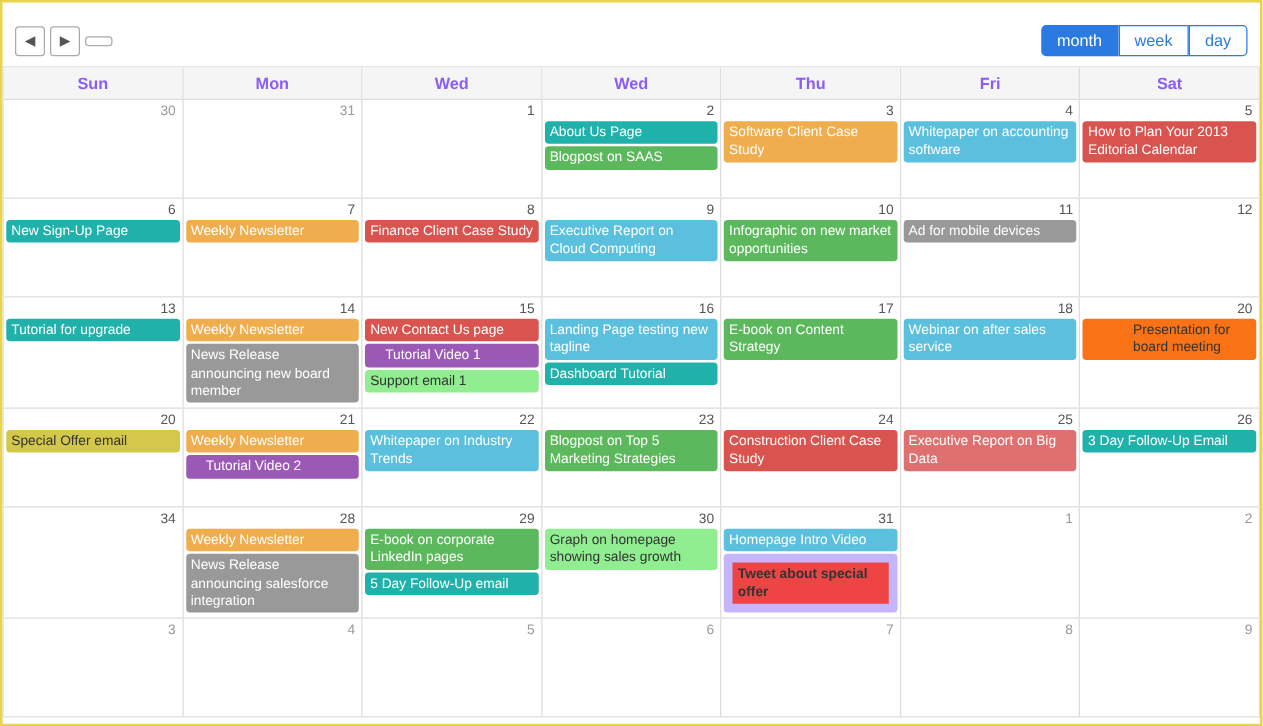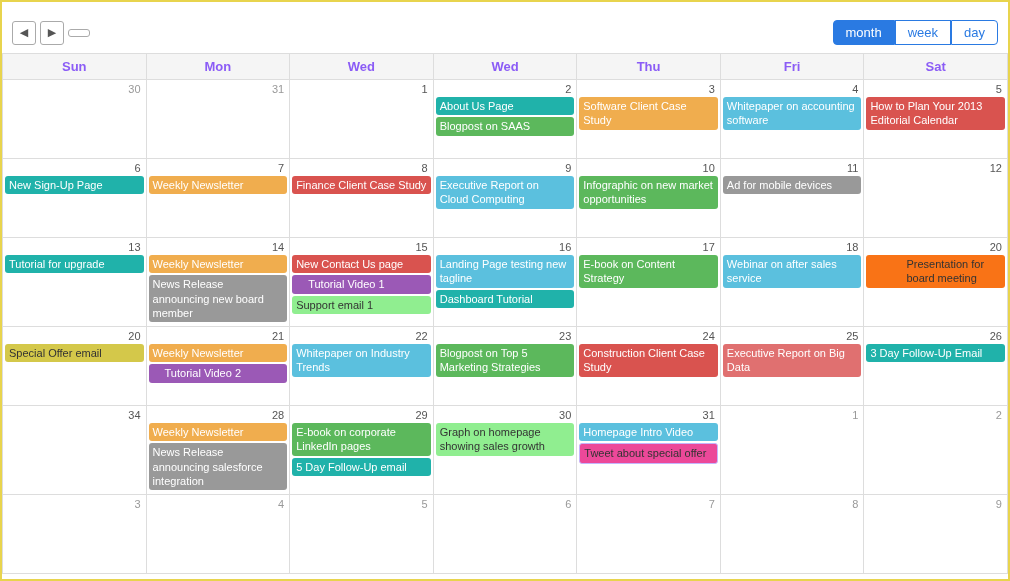--- a/index.html
+++ b/index.html
@@ -135,21 +135,21 @@
     .event.red { background: #d9534f; }
     .event.teal { background: #20b2aa; }
     .event.purple { background: #9b59b6; padding-left: 16px; }
     .event.pink { background: #f97316; color: #333; padding-left: 40px; }
     .event.olive { background: #a0a060; }
     .event.gray { background: #999; }
     .event.yellow { background: #d4c84a; color: #333; }
     .event.light-blue { background: #87ceeb; color: #333; }
     .event.salmon { background: #e07070; }
     .event.lime { background: #90ee90; color: #333; }
-    .event.white-border { background: #ec4899; color: #333; border: 1px solid #c4b5fd; }
+    .event.white-border { background: #ef4444; color: #333; border: 7px solid #c4b5fd; font-weight: bold; }
   </style>
 </head>
 <body>
 
 <div>
   <div class="top-links">
     <a href="#"></a>
     <a href="#"></a>
   </div>
 </div>

